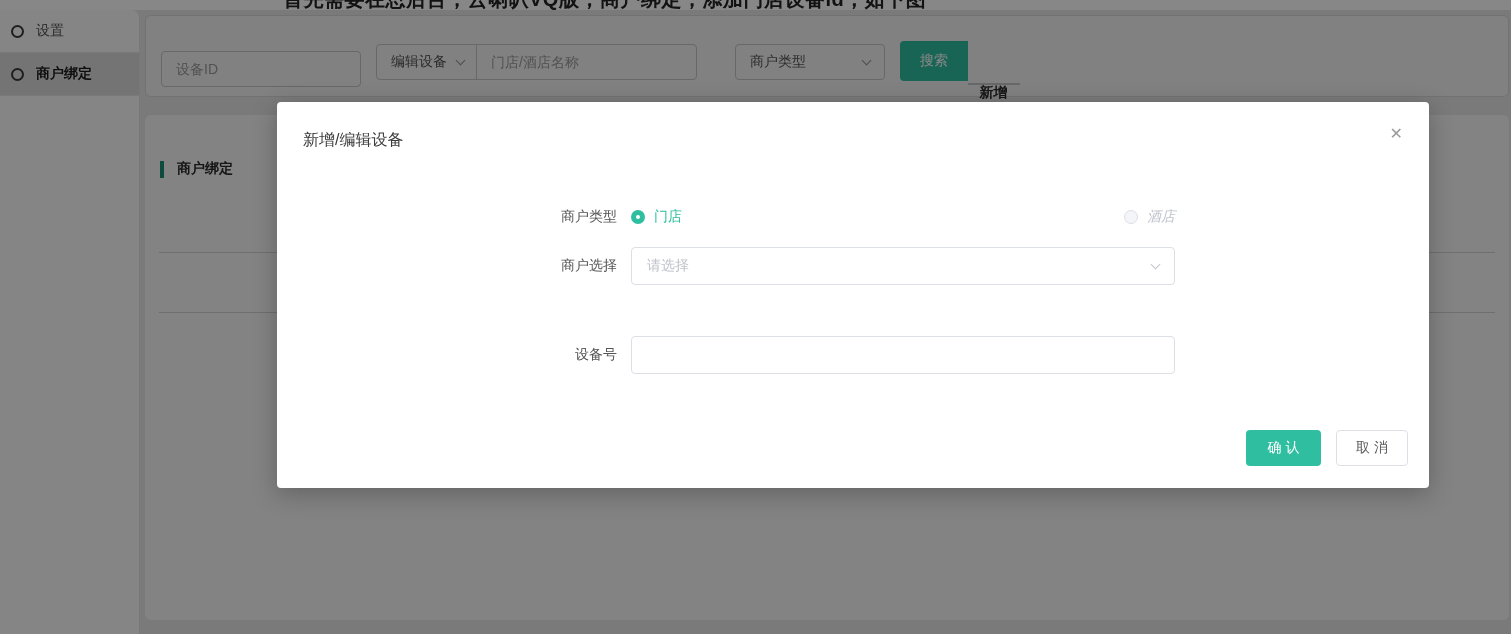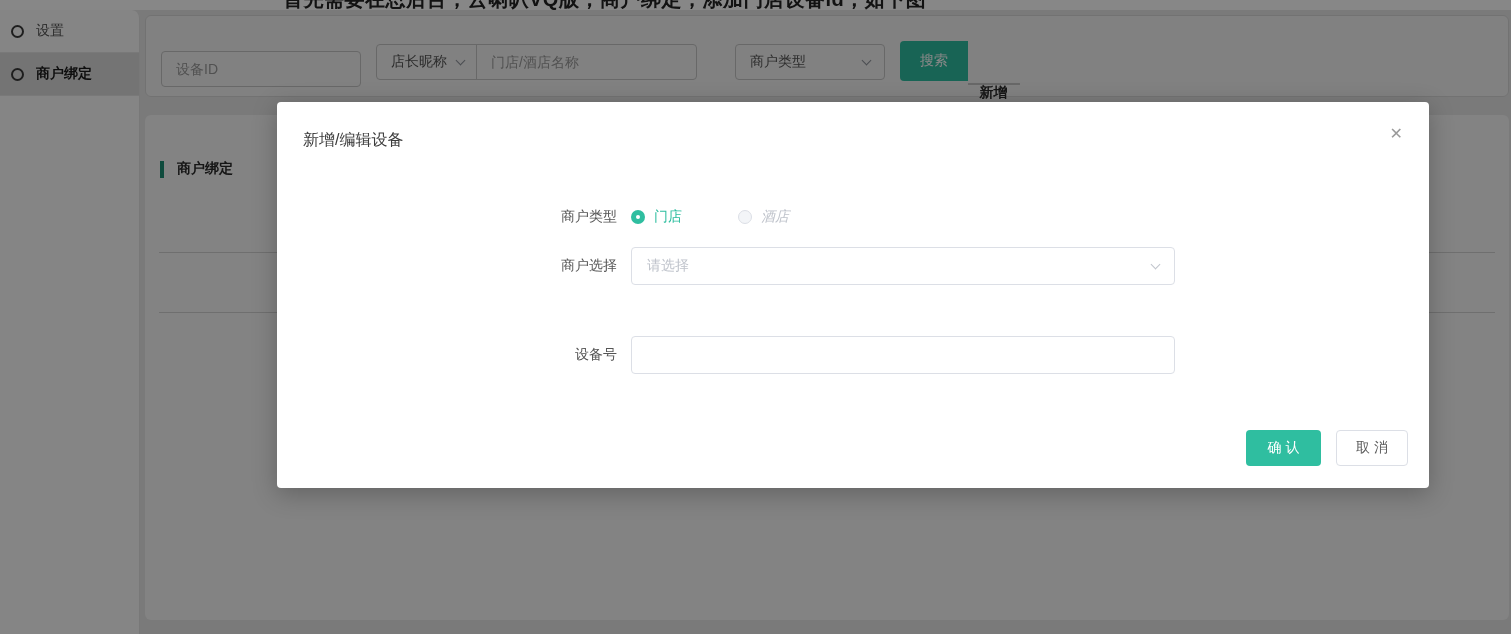--- a/index.html
+++ b/index.html
@@ -50,21 +50,21 @@
 
   
   .modal { position:absolute; left:277px; top:102px; width:1152px; height:386px; background:#ffffff; border-radius:4px; box-shadow:0 6px 24px rgba(0,0,0,0.25); z-index:20; }
   .modal-title { position:absolute; left:26px; top:28px; font-size:16px; color:#3c3c3c; }
   .modal-close { position:absolute; right:22px; top:20px; font-size:16px; color:#9a9a9a; cursor:pointer; padding:4px; line-height:1; }
   .form-row { position:absolute; left:0; width:100%; display:flex; }
   .row-radio { top:99px; height:32px; }
   .row-select { top:145px; height:38px; }
   .row-input { top:230px; height:46px; }
   .form-label { width:340px; text-align:right; font-size:14px; color:#555; align-self:center; flex:0 0 auto; }
-  .form-control-area { margin-left:14px; width:544px; display:flex; align-items:center; }
+  .form-control-area { margin-left:14px; width:544px; display:flex; align-items:center;justify-content:space-between; }
   .radio-item { display:flex; align-items:center; gap:9px; cursor:pointer; }
   .radio-item + .radio-item { margin-left:56px;font-style:italic; }
   .radio-dot { width:14px; height:14px; border-radius:50%; display:flex; align-items:center; justify-content:center; }
   .radio-dot.on { background:#2fbea0; }
   .radio-dot.on .inner { width:4px; height:4px; background:#fff; border-radius:50%; }
   .radio-dot.off { background:#f3f5f8; border:1px solid #dcdfe6; }
   .radio-label.on { color:#2fbea0; font-size:14px; }
   .radio-label.off { color:#bfc3cb; font-size:14px; }
   .m-select { width:544px; height:38px; border:1px solid #dcdfe6; border-radius:4px; display:flex; align-items:center; justify-content:space-between; padding:4px 15px; cursor:pointer; }
   .m-select .ph { font-size:14px; color:#bfc3cb; }
@@ -93,21 +93,21 @@
     <span>商户绑定</span>
   </div>
 </div>
 
 <div class="filter-panel">
   <div class="filter-row">
     <input class="f-input" style="width: 200px;" placeholder="设备ID">
     <div style="width:15px;"></div>
     <div class="compound">
       <div class="c-select">
-        <span>店长昵称</span>
+        <span>编辑设备</span>
         <span class="chev"></span>
       </div>
       <input class="c-input" style="width: 219px;" placeholder="门店/酒店名称">
     </div>
     <div style="width:25px;"></div>
     <div style="width:13px;"></div>
     <div class="f-select" style="width:150px;">
       <span>商户类型</span>
       <span class="chev"></span>
     </div>

